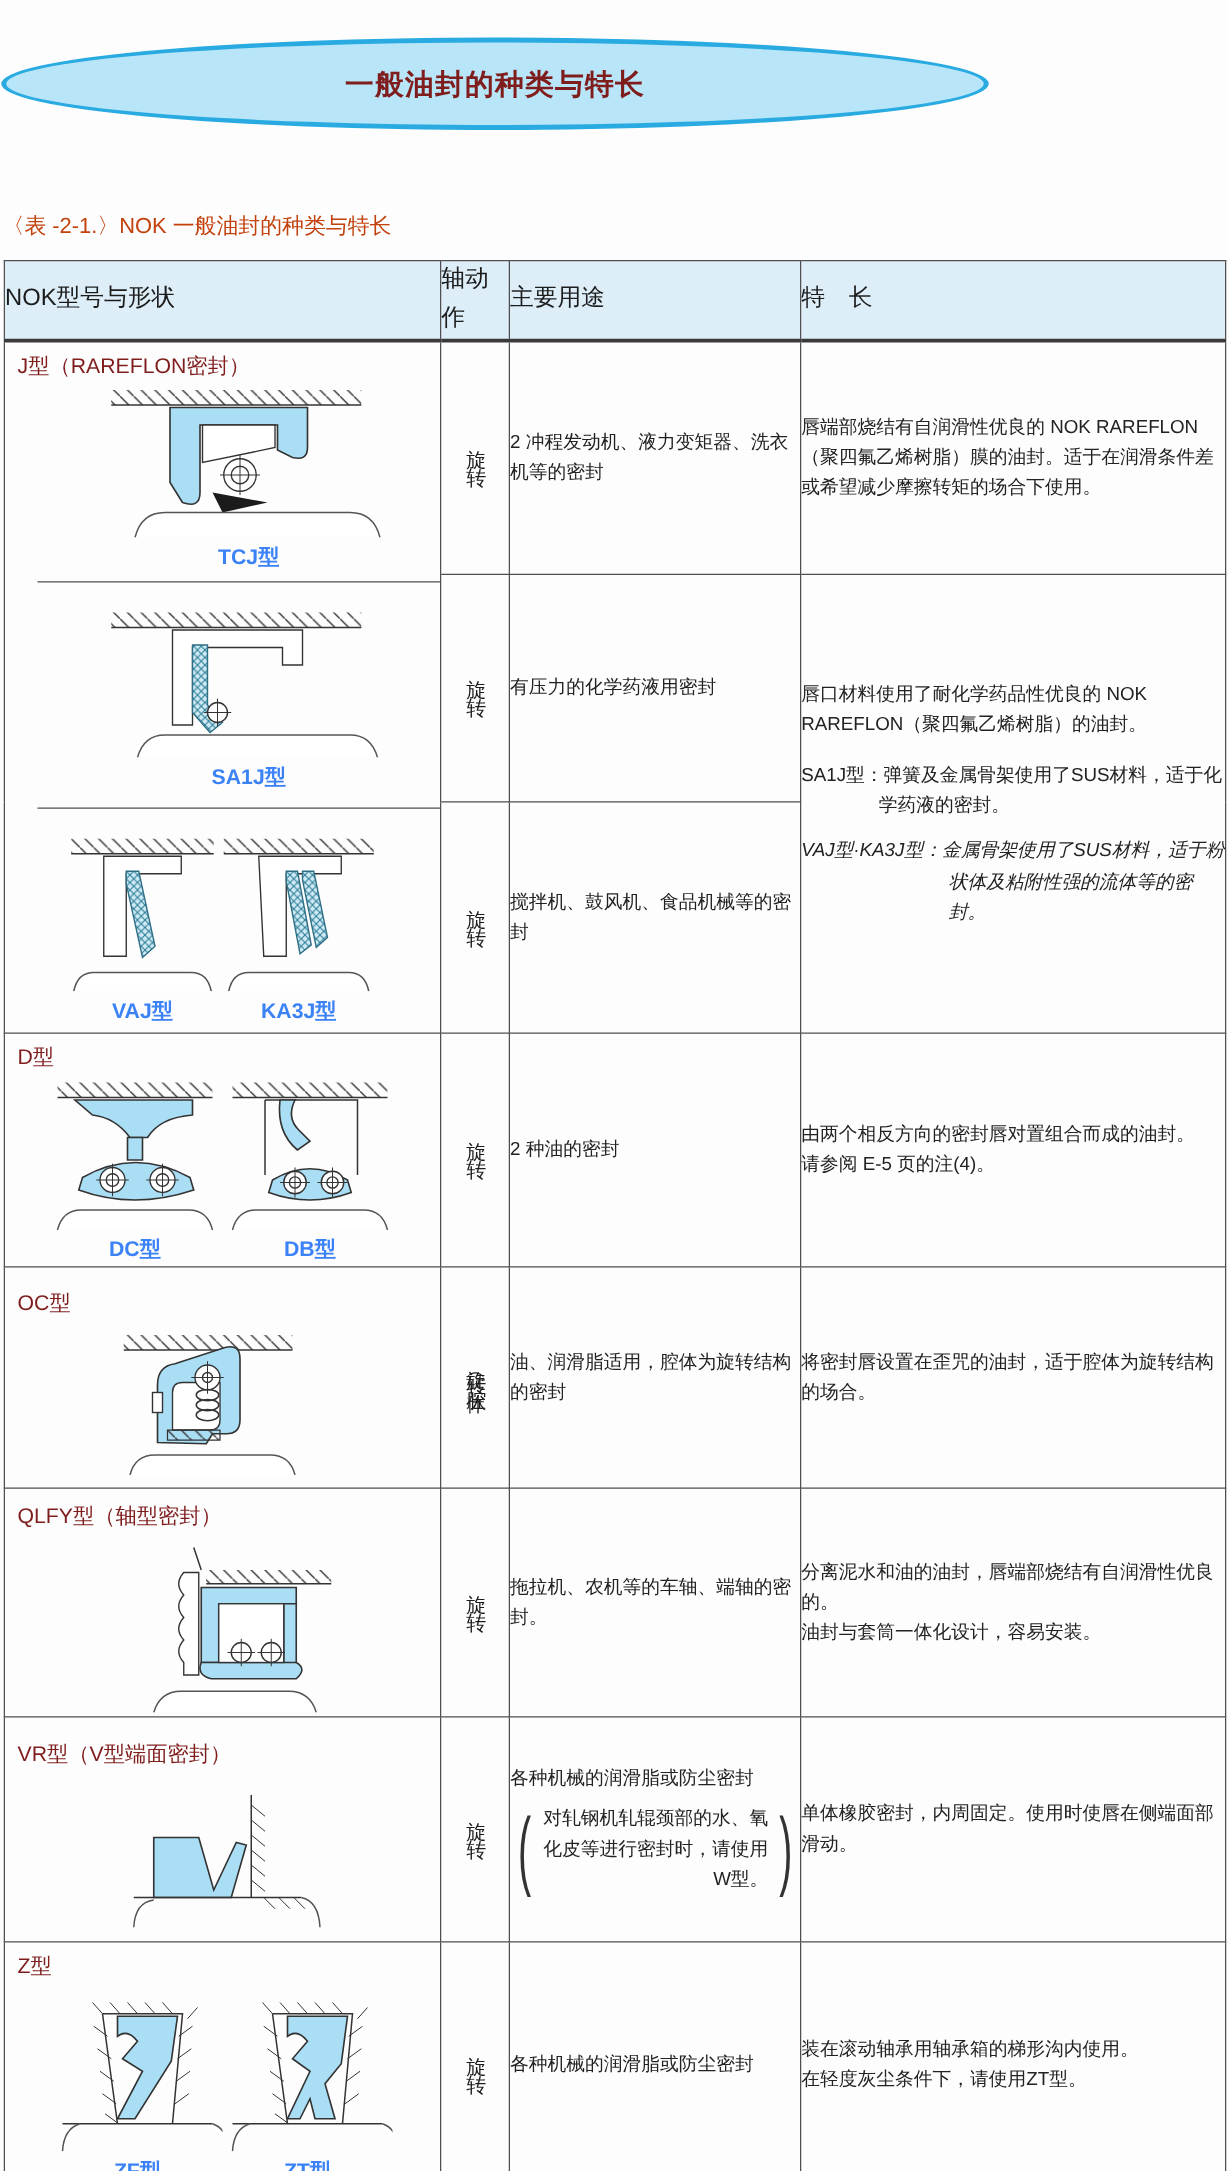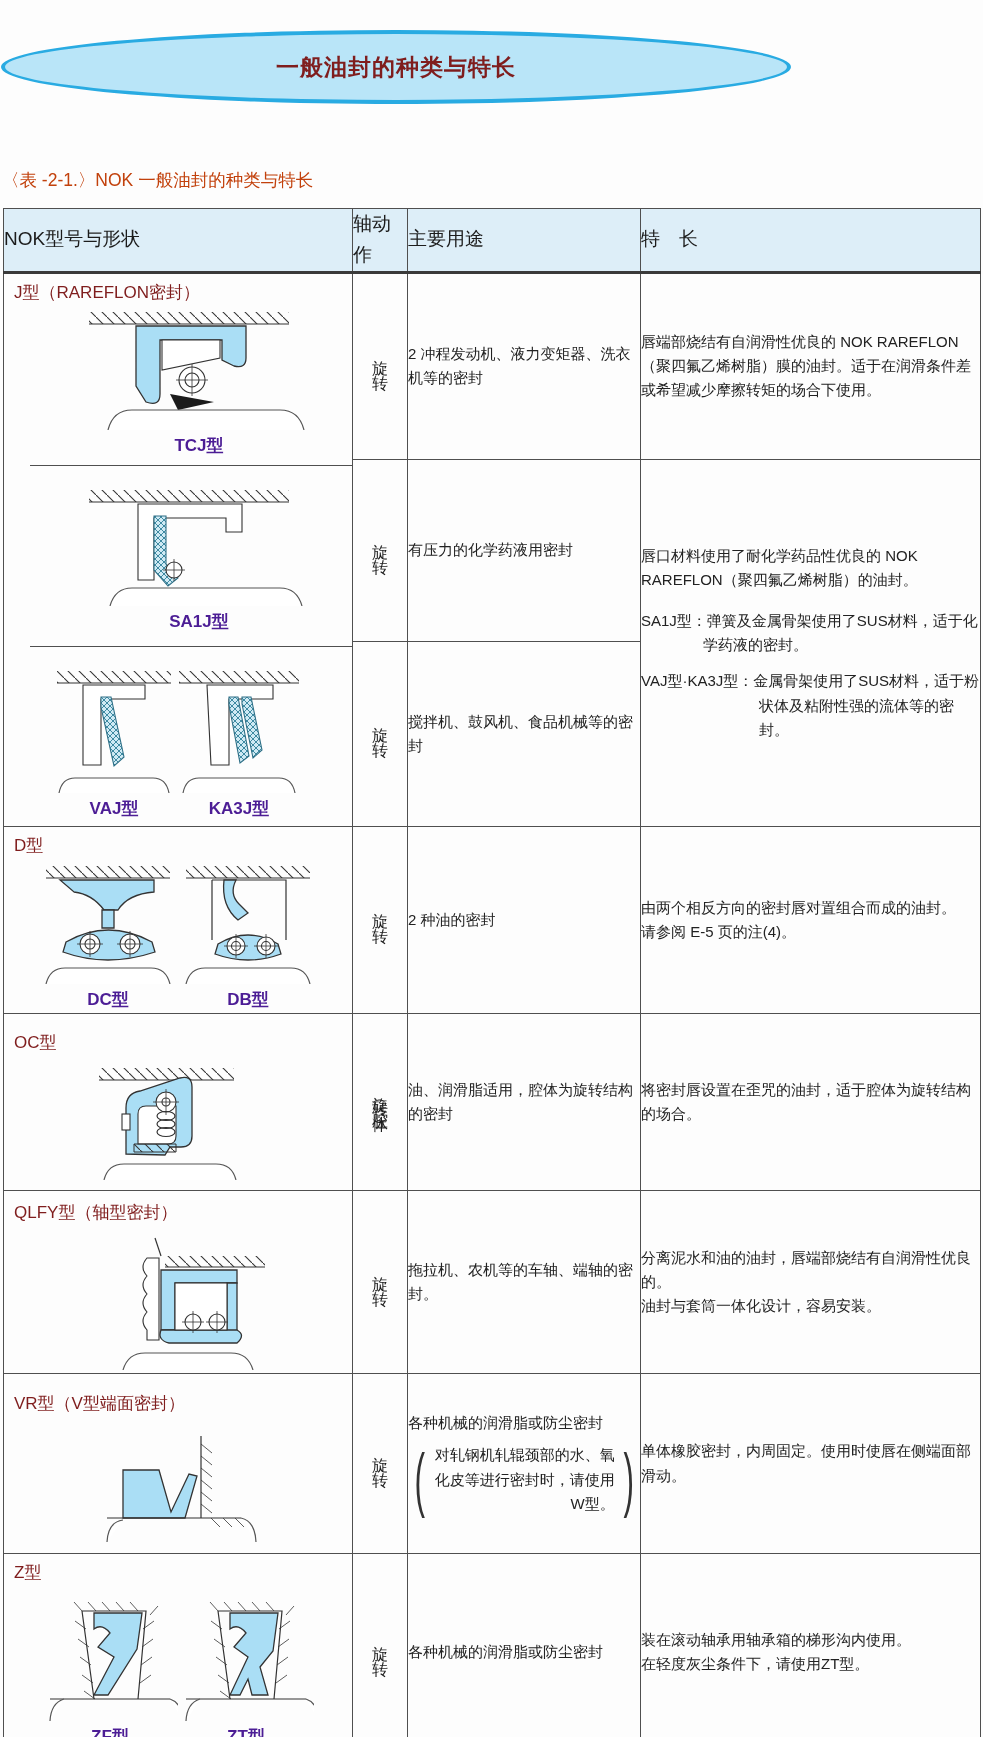--- a/index.html
+++ b/index.html
@@ -20,24 +20,24 @@
   td.model{vertical-align:top;position:relative;}
   td.motion{text-align:center;}
   .vtext{display:inline-block;writing-mode:vertical-rl;text-orientation:mixed;
          font-size:16px;letter-spacing:16px;color:#1c1c1c;}
   .vtext.tight{letter-spacing:5px;}
   td.usage{padding:8px 8px 8px 14px;}
   td.feat{padding:8px 10px 8px 14px;}
   td.feat p{margin:0 0 10px 0;}
   td.feat p:last-child{margin-bottom:0;}
   p.hang1{padding-left:62px;text-indent:-62px;}
-  p.hang2{padding-left:118px;text-indent:-118px;}
+  p.hang2{padding-left:118px;text-indent:-118px;font-style:italic;}
   .section{font-size:17px;color:#7f1d1d;padding:5px 0 0 10px;}
   .dwrap{display:flex;flex-direction:column;align-items:center;}
-  .dlabel{font-size:17px;font-weight:bold;color:#4c1d95;margin-top:2px;}
+  .dlabel{font-size:17px;font-weight:bold;color:#3b82f6;margin-top:2px;}
   .pair{display:flex;justify-content:center;align-items:flex-end;}
   svg.diag{display:block;}
   svg .ln{stroke:#333;stroke-width:1.2;fill:none;}
   svg .seal{fill:#aadef5;stroke:#333;stroke-width:1.3;}
   svg .metal{fill:#fff;stroke:#333;stroke-width:1.1;}
   svg .shaft{fill:#fff;stroke:#555;stroke-width:1.2;}
   svg .dark{fill:#1b1b1b;stroke:none;}
   svg .cross{stroke:#333;stroke-width:0.8;}
   
   .note{display:flex;align-items:center;margin-top:8px;}

